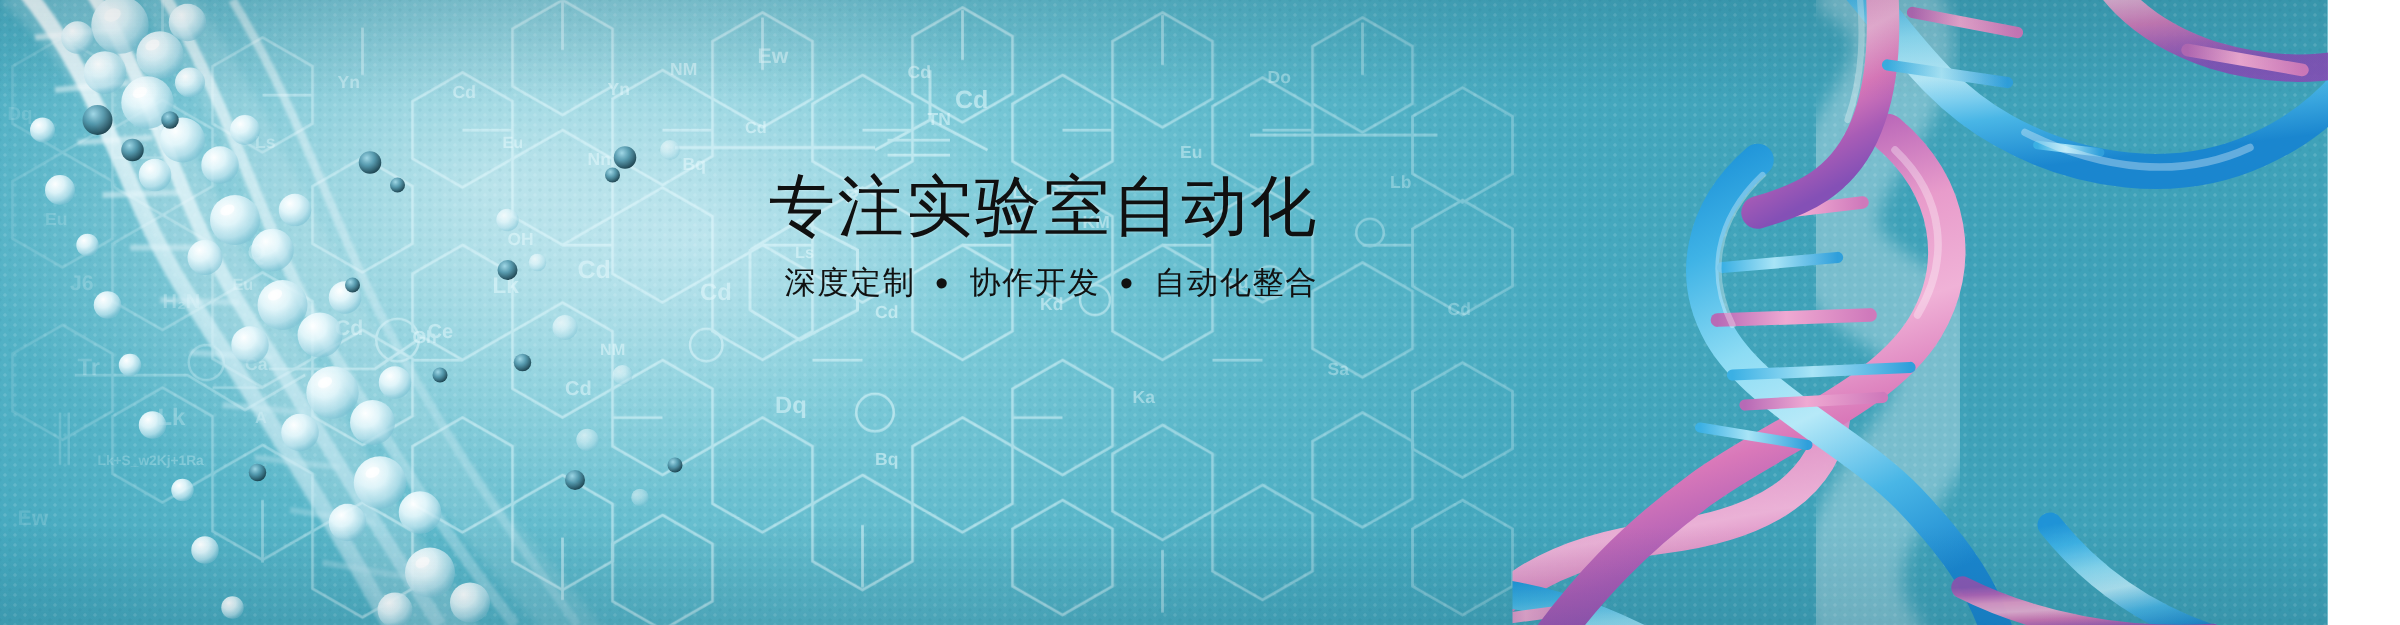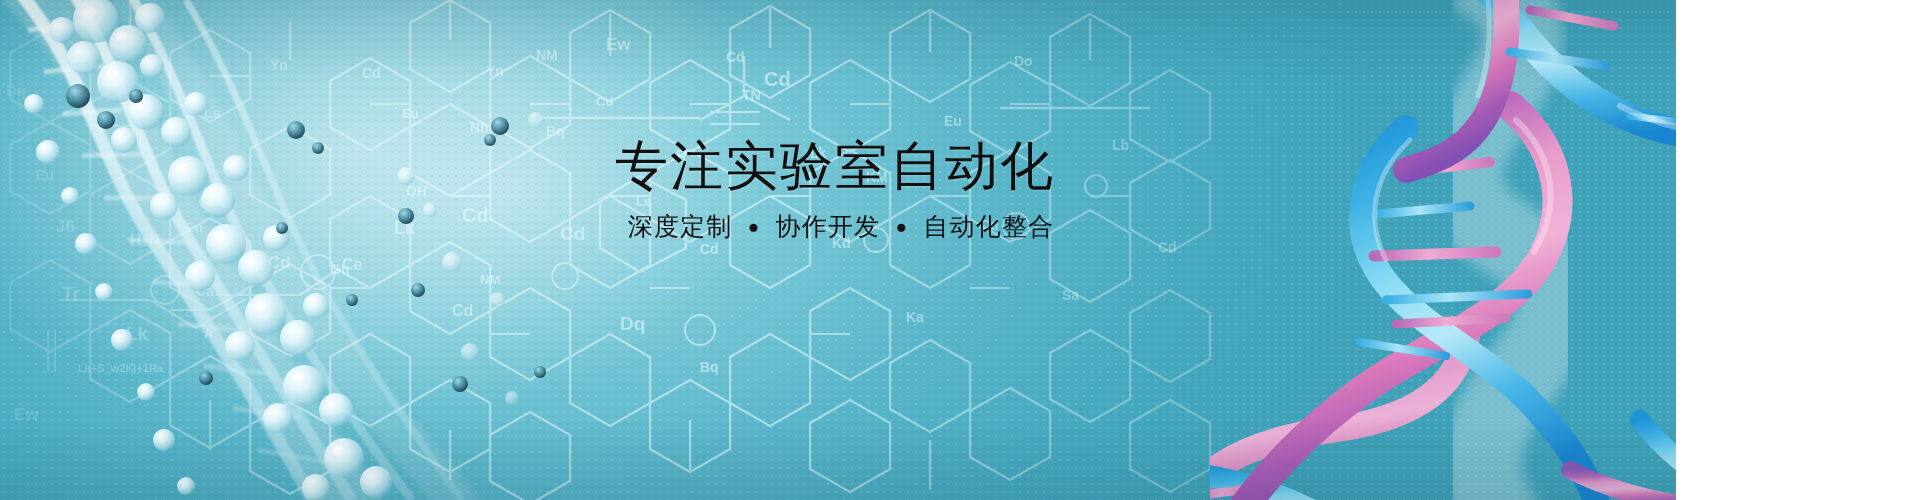--- a/index.html
+++ b/index.html
@@ -1,21 +1,21 @@
 <!DOCTYPE html>
 <html><head>
 <meta charset="utf-8">
 <title>Lab Automation Banner</title>
 <style>
   html,body{margin:0;padding:0;background:#fff;}
   *{box-sizing:border-box;}
 
   #banner{
     position:relative;
-    width:1676px;
+    width:1862px;
     height:500px;
     overflow:hidden;
     font-family:"Liberation Sans","DejaVu Sans",sans-serif;
     background:#4fb3c6;
   }
 
   
   .bg-base{
     position:absolute; inset:0;
     background:

